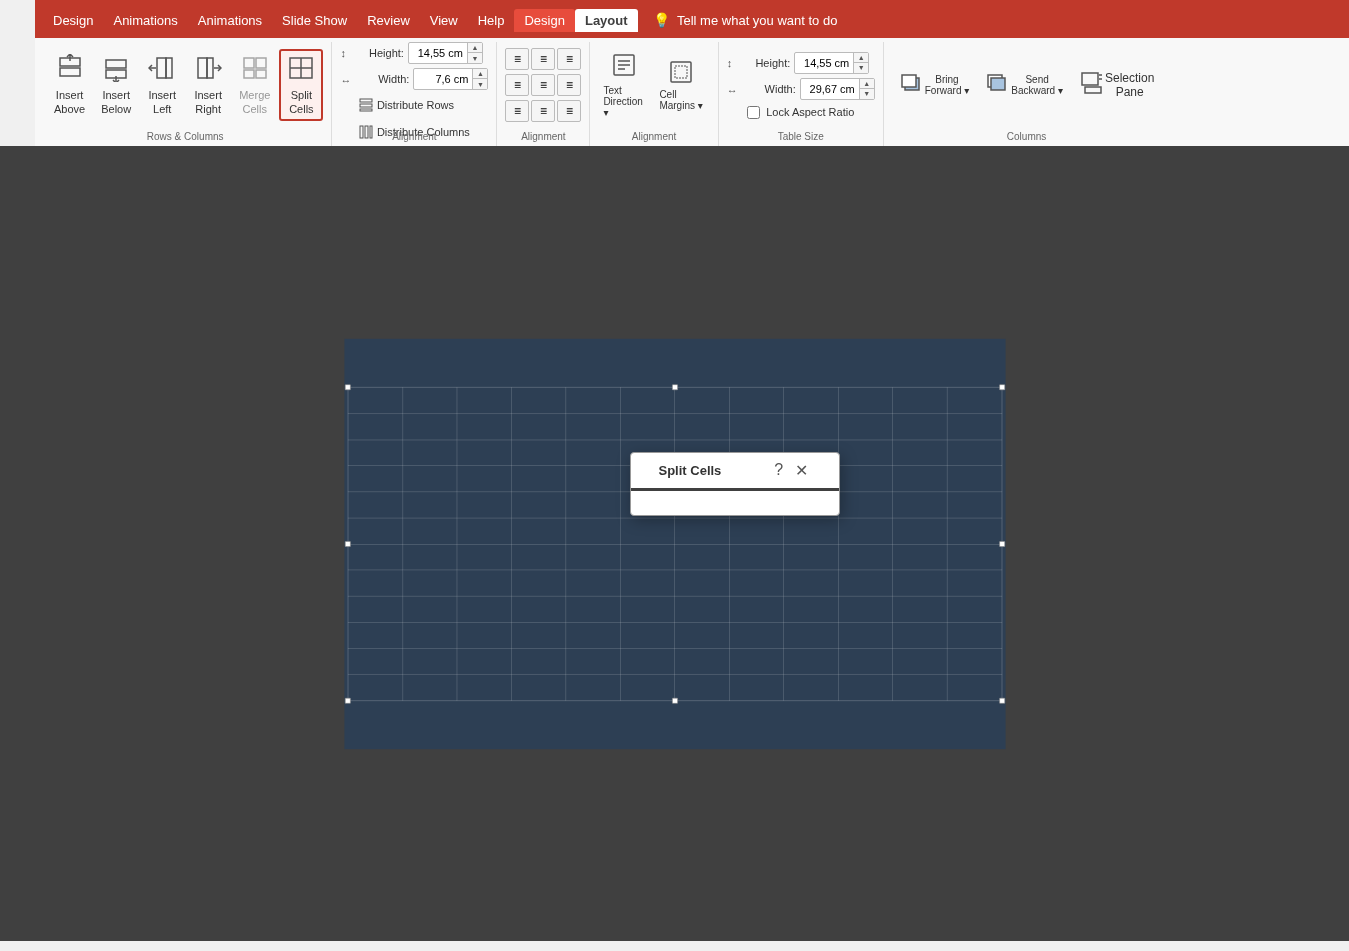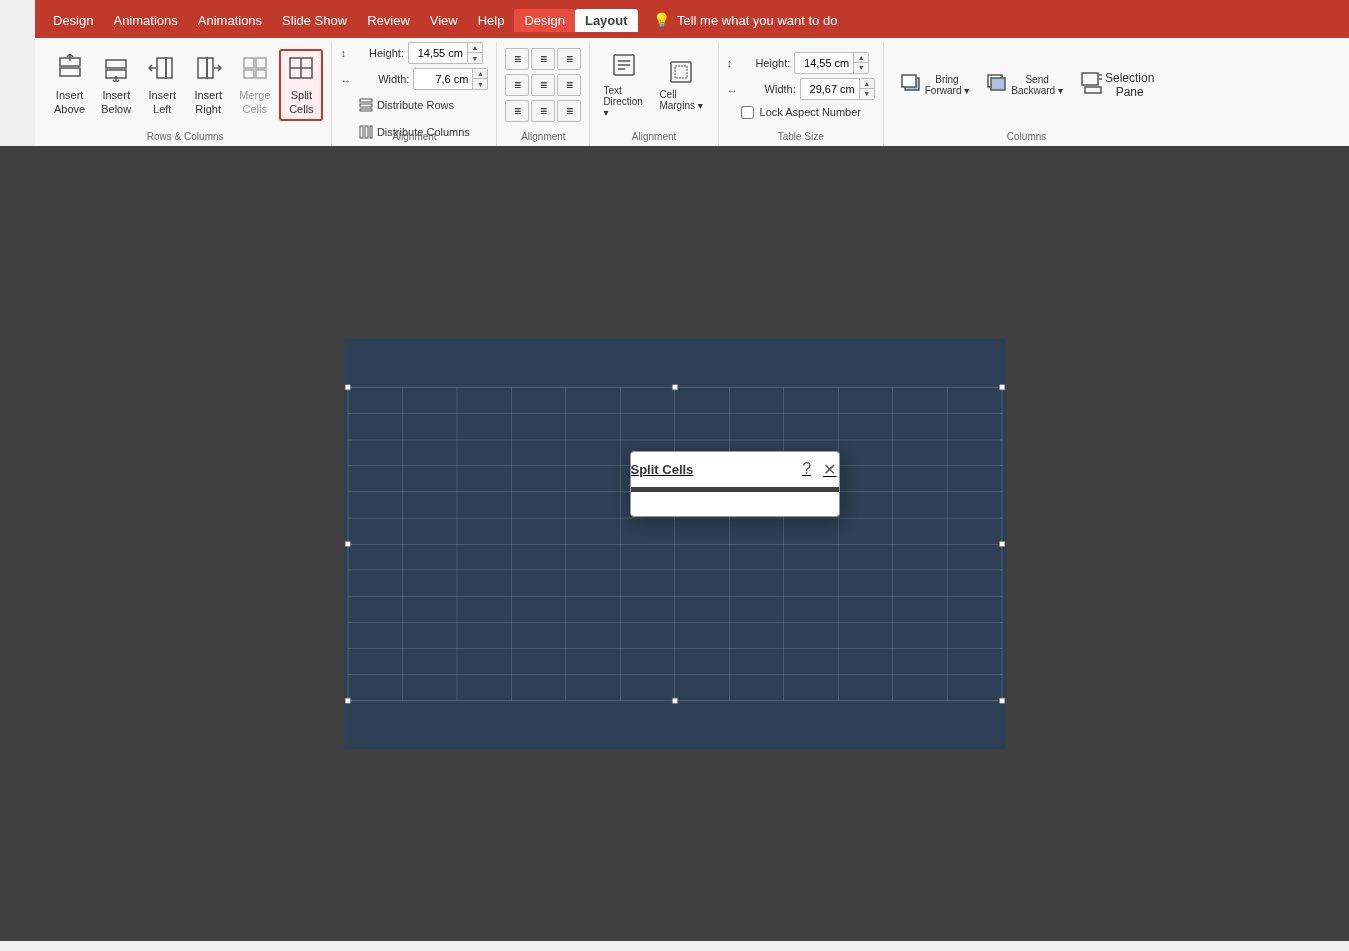--- a/index.html
+++ b/index.html
@@ -296,23 +296,22 @@
       pointer-events: all;
       position: relative;
       top: -60px;
       left: 60px;
     }
 
     .modal-header {
       display: flex;
       align-items: center;
       justify-content: space-between;
-      padding: 8px 0;
-      border-bottom: 5px solid #404040;
-      text-decoration: underline;
+      padding: 8px 28px;
+      border-bottom: 3px solid #404040;
     }
 
     .modal-title {
       font-size: 13px;
       font-weight: 600;
       color: #333;
     }
 
     .modal-header-icons {
       display: flex;
@@ -687,21 +686,21 @@
               <input type="text" value="29,67 cm" style="">
               <div class="spinner-arrows">
                 <button class="spin-up">▲</button>
                 <button class="spin-down">▼</button>
               </div>
             </div>
           </div>
         </div>
         <div class="checkbox-row">
           <input type="checkbox" id="lock-ar" style="">
-          <label for="lock-ar" style="font-size:11px;">Lock Aspect Number</label>
+          <label for="lock-ar" style="font-size:11px;">Lock Aspect Ratio</label>
         </div>
       </div>
       <span class="ribbon-group-label">Table Size</span>
     </div>
 
     <div class="ribbon-group" style="border-right:none;">
       <div class="ribbon-group-content">
         <div class="arrange-btn">
           <span class="arrange-btn-icon">
             <svg width="26" height="26" viewBox="0 0 26 26">

